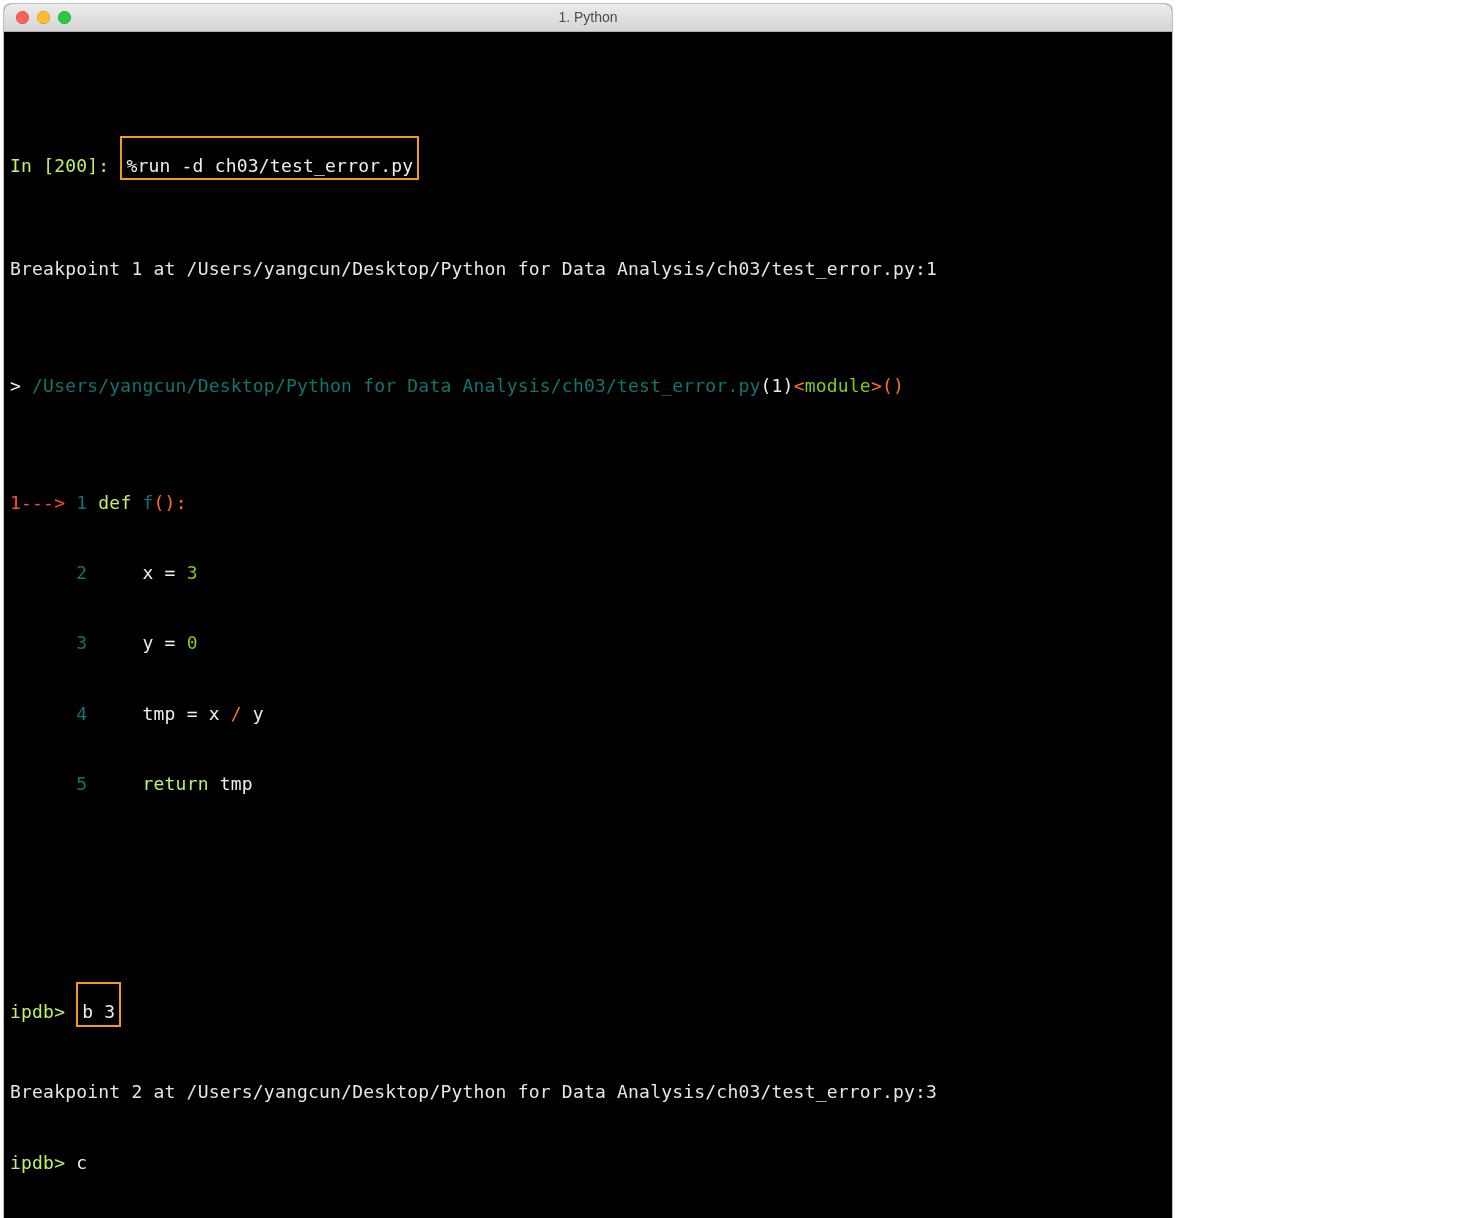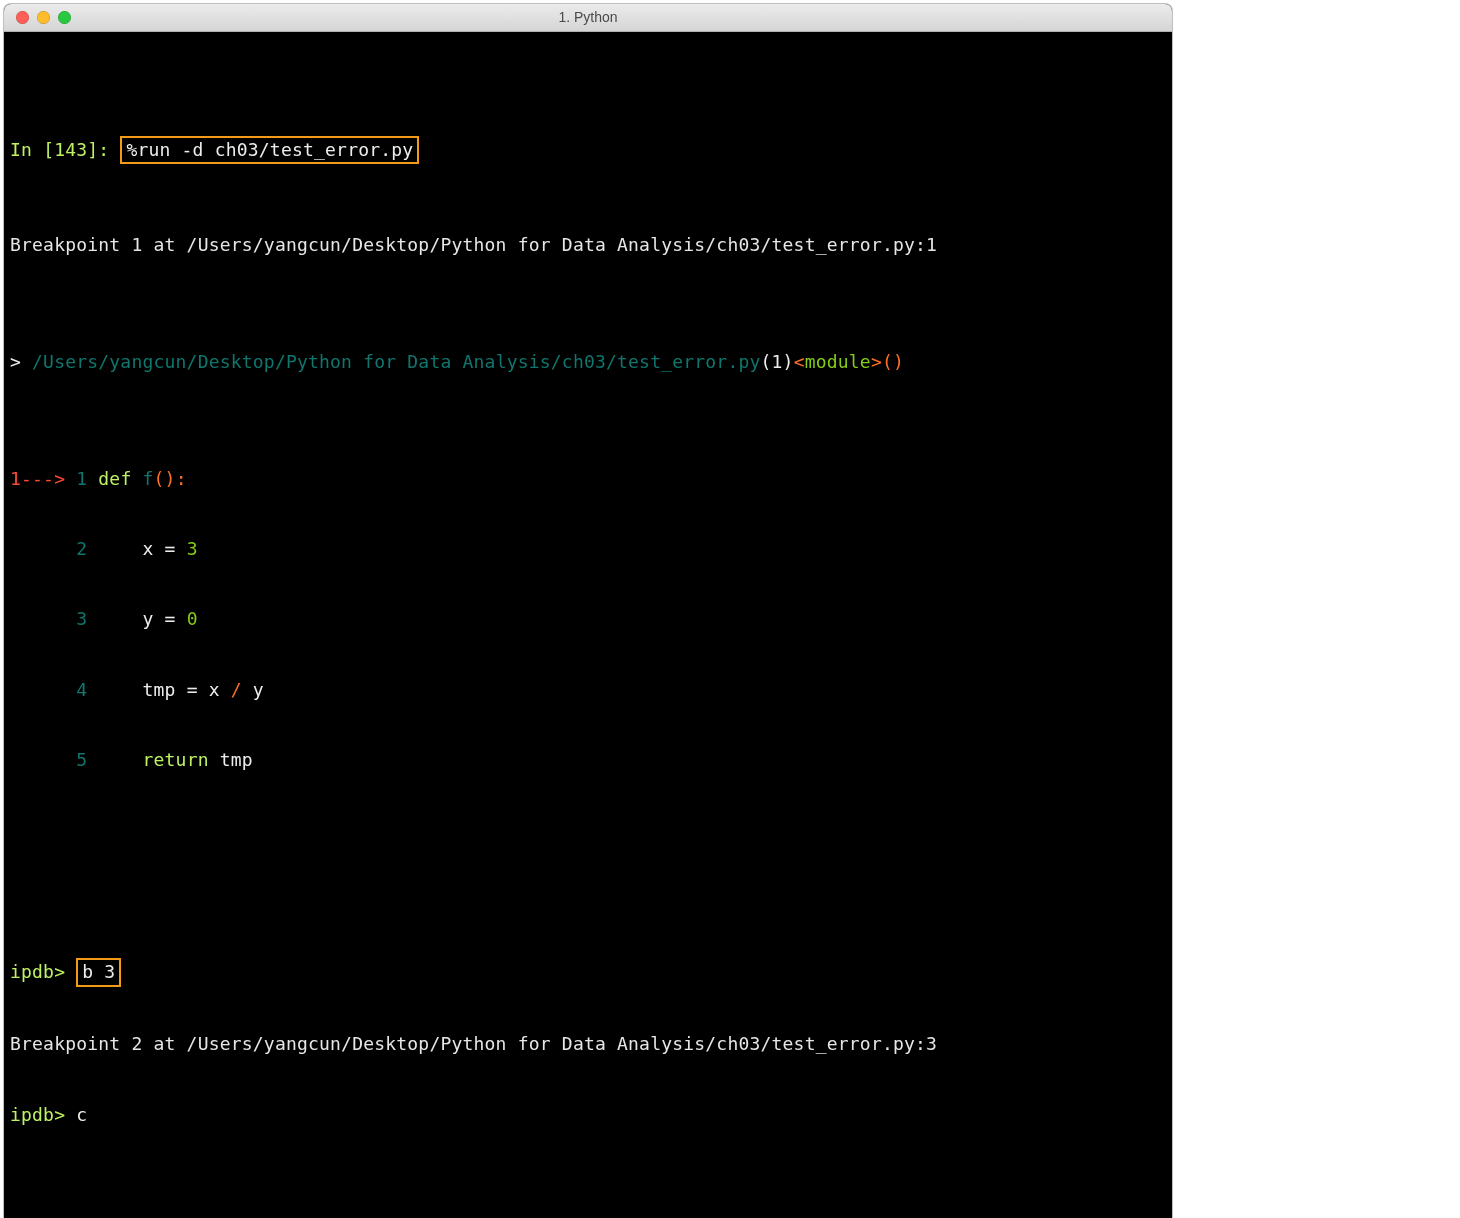--- a/index.html
+++ b/index.html
@@ -43,47 +43,47 @@
     padding: 10px 6px 40px 6px;
     white-space: pre;
     letter-spacing: .2px;
   }
   .term .line { min-height: 1.3em; }
   .c-blue { color:#bef264; }
   .c-green { color:#0f766e; }
   .c-teal { color:#84cc16; }
   .c-orange { color:#fd7027; }
   .c-red { color:#ff4b36; }
-  .c-white { color:#e6e6e6; }
+  .c-white { color:#e6e6e6;margin-top:8px; }
   .c-grey { color:#ededed; }
 
   .hlbox {
     border: 2px solid #f39a17;
-    padding: 0 4px 1px 4px;
+    padding: 16px 4px 1px 4px;
     display: inline-block;
     margin-bottom:-1px;
   }
 </style>
 </head>
 <body>
 
 <div class="window">
   <div class="titlebar">
     <div class="dots">
       <div class="dot red"></div>
       <div class="dot yellow"></div>
       <div class="dot green"></div>
     </div>
     <div class="titlebar-title">1. Python</div>
   </div>
 
   <div class="term">
 
     
-    <div class="line"><span class="c-blue">In </span><span class="c-blue">[143]: </span><span class="hlbox"><span class="c-grey">%run -d ch03/test_error.py</span></span></div>
+    <div class="line"><span class="c-blue">In </span><span class="c-blue">[200]: </span><span class="hlbox"><span class="c-grey">%run -d ch03/test_error.py</span></span></div>
 
     <div class="line c-white">Breakpoint 1 at /Users/yangcun/Desktop/Python for Data Analysis/ch03/test_error.py:1</div>
 
     
     <div class="line"><span class="c-grey">&gt; </span><span class="c-green">/Users/yangcun/Desktop/Python for Data Analysis/ch03/test_error.py</span><span class="c-grey">(1)</span><span class="c-orange">&lt;</span><span class="c-teal">module</span><span class="c-orange">&gt;</span><span class="c-orange">()</span></div>
 
     
     <div class="line"><span class="c-red">1---&gt; </span><span class="c-green">1</span><span> </span><span class="c-blue">def</span><span> </span><span class="c-green">f</span><span class="c-orange">()</span><span class="c-orange">:</span></div>
     <div class="line"><span>      </span><span class="c-green">2</span><span>    </span><span> </span><span class="c-grey">x = </span><span class="c-teal">3</span></div>
     <div class="line"><span>      </span><span class="c-green">3</span><span>    </span><span> </span><span class="c-grey">y = </span><span class="c-teal">0</span></div>

